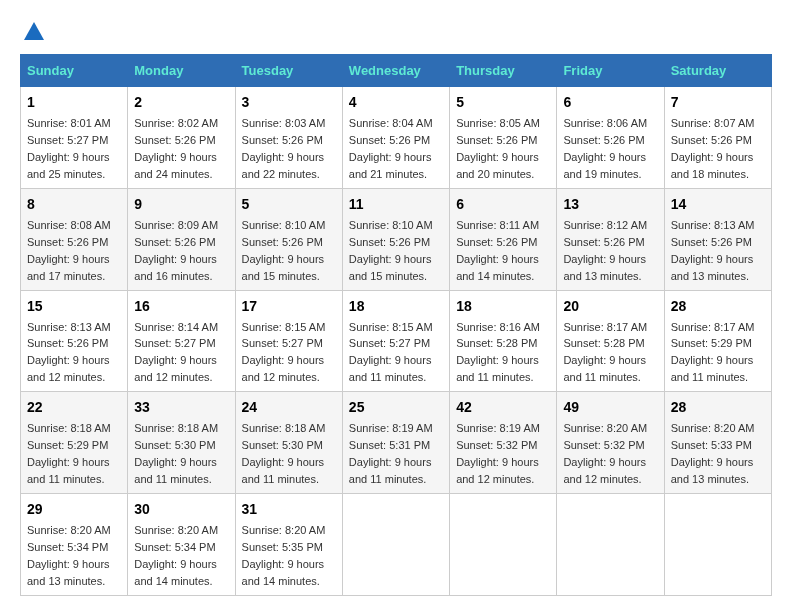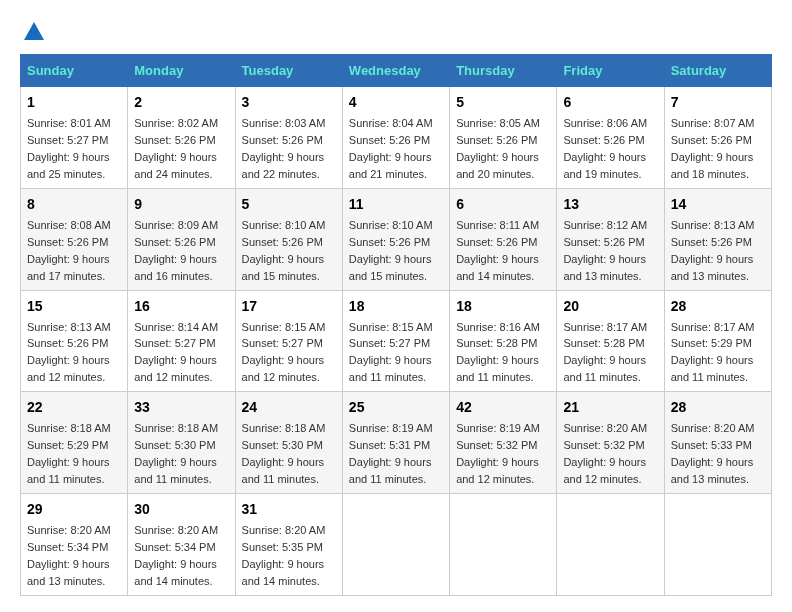--- a/index.html
+++ b/index.html
@@ -224,21 +224,21 @@
       </td>
         <td>
         <span class="day-num">25</span>
         <span class="day-info">Sunrise: 8:19 AM<br>Sunset: 5:31 PM<br>Daylight: 9 hours and 11 minutes.</span>
       </td>
         <td>
         <span class="day-num">42</span>
         <span class="day-info">Sunrise: 8:19 AM<br>Sunset: 5:32 PM<br>Daylight: 9 hours and 12 minutes.</span>
       </td>
         <td>
-        <span class="day-num">21</span>
+        <span class="day-num">49</span>
         <span class="day-info">Sunrise: 8:20 AM<br>Sunset: 5:32 PM<br>Daylight: 9 hours and 12 minutes.</span>
       </td>
         <td>
         <span class="day-num">28</span>
         <span class="day-info">Sunrise: 8:20 AM<br>Sunset: 5:33 PM<br>Daylight: 9 hours and 13 minutes.</span>
       </td>
       </tr>
       <tr>
         <td>
         <span class="day-num">29</span>

